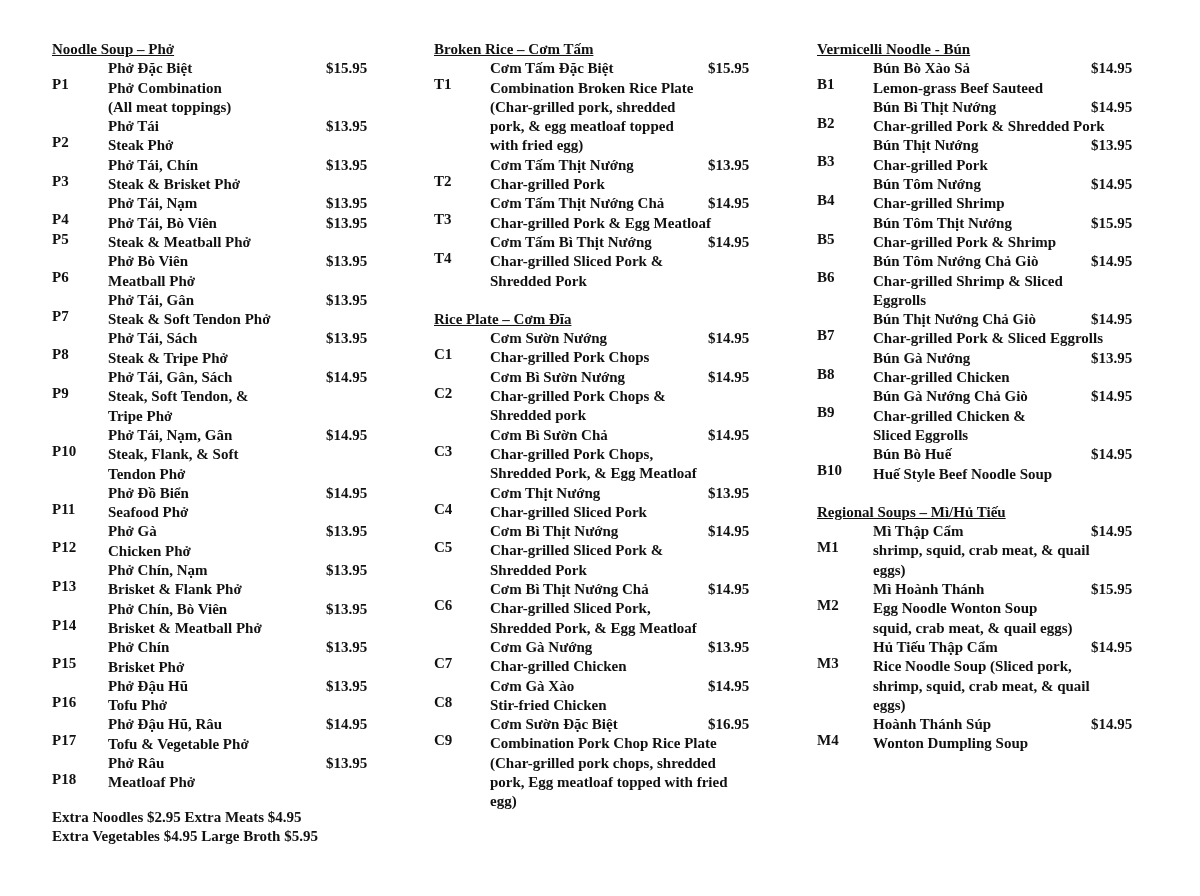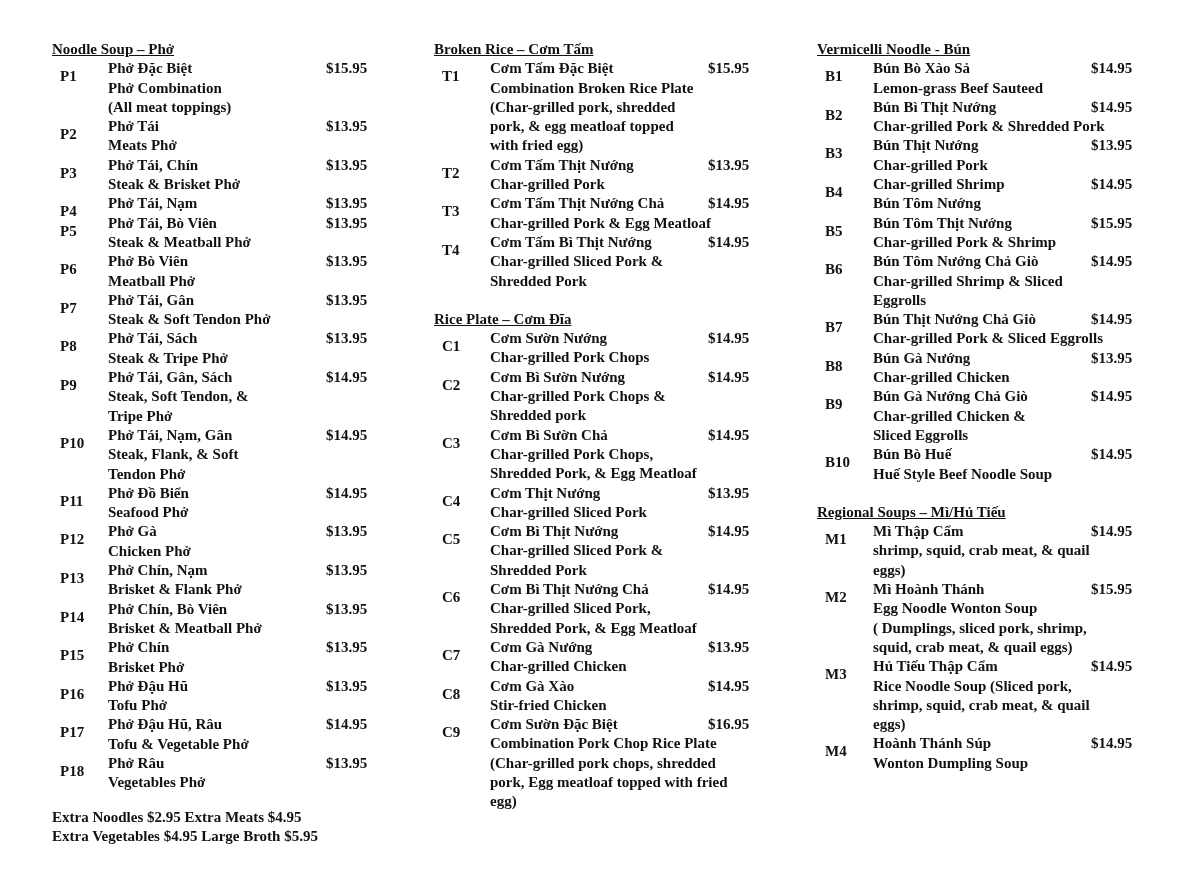--- a/index.html
+++ b/index.html
@@ -13,21 +13,21 @@
   .col-1 { left: 52px; width: 360px; }
   .col-2 { left: 434px; width: 360px; }
   .col-3 { left: 817px; width: 340px; }
   .section { margin-bottom: 19px; }
   .section-heading {
     text-decoration: underline; line-height: 19.3px; height: 19.3px;
     white-space: nowrap;
   }
   .item { position: relative; }
   .line { line-height: 19.3px; height: 19.3px; white-space: nowrap; }
-  .code { position: absolute; left: 0; top: 8px; margin-left: 8px; }
+  .code { position: absolute; left: 0; top: 16px; }
   .name-block { margin-left: 56px; }
   .price { position: absolute; top: 0; }
   .col-1 .price { left: 274px; }
   .col-2 .price { left: 274px; }
   .col-3 .price { left: 274px; }
   .extras { margin-top: 15px; }
 </style>
 </head>
 <body>
 
@@ -42,21 +42,21 @@
             <div class="line">Phở Đặc Biệt</div>
             <div class="line">Phở Combination</div>
             <div class="line">(All meat toppings)</div>
           </div>
         </div>
         <div class="item">
           <span class="code line">P2</span>
           <span class="price line">$13.95</span>
           <div class="name-block">
             <div class="line">Phở Tái</div>
-            <div class="line">Meats Phở</div>
+            <div class="line">Steak Phở</div>
           </div>
         </div>
         <div class="item">
           <span class="code line">P3</span>
           <span class="price line">$13.95</span>
           <div class="name-block">
             <div class="line">Phở Tái, Chín</div>
             <div class="line">Steak &amp; Brisket Phở</div>
           </div>
         </div>
@@ -171,21 +171,21 @@
           <div class="name-block">
             <div class="line">Phở Đậu Hũ, Râu</div>
             <div class="line">Tofu &amp; Vegetable Phở</div>
           </div>
         </div>
         <div class="item">
           <span class="code line">P18</span>
           <span class="price line">$13.95</span>
           <div class="name-block">
             <div class="line">Phở Râu</div>
-            <div class="line">Vegetables Phở</div>
+            <div class="line">Meatloaf Phở</div>
           </div>
         </div>
         <div class="extras">
           <div class="line">Extra Noodles $2.95 Extra Meats $4.95</div>
           <div class="line">Extra Vegetables $4.95 Large Broth $5.95</div>
         </div>
       </div>
     </div>
     <div class="col col-2">
       <div class="section">
@@ -334,22 +334,22 @@
           <span class="price line">$13.95</span>
           <div class="name-block">
             <div class="line">Bún Thịt Nướng</div>
             <div class="line">Char-grilled Pork</div>
           </div>
         </div>
         <div class="item">
           <span class="code line">B4</span>
           <span class="price line">$14.95</span>
           <div class="name-block">
+            <div class="line">Bún Tôm Nướng</div>
             <div class="line">Char-grilled Shrimp</div>
-            <div class="line">Bún Tôm Nướng</div>
           </div>
         </div>
         <div class="item">
           <span class="code line">B5</span>
           <span class="price line">$15.95</span>
           <div class="name-block">
             <div class="line">Bún Tôm Thịt Nướng</div>
             <div class="line">Char-grilled Pork &amp; Shrimp</div>
           </div>
         </div>
@@ -406,21 +406,20 @@
             <div class="line">shrimp, squid, crab meat, &amp; quail</div>
             <div class="line">eggs)</div>
           </div>
         </div>
         <div class="item">
           <span class="code line">M2</span>
           <span class="price line">$15.95</span>
           <div class="name-block">
             <div class="line">Mì Hoành Thánh</div>
             <div class="line">Egg Noodle Wonton Soup</div>
-            <div class="line">( Dumplings, sliced pork, shrimp,</div>
             <div class="line">squid, crab meat, &amp; quail eggs)</div>
           </div>
         </div>
         <div class="item">
           <span class="code line">M3</span>
           <span class="price line">$14.95</span>
           <div class="name-block">
             <div class="line">Hủ Tiếu Thập Cẩm</div>
             <div class="line">Rice Noodle Soup (Sliced pork,</div>
             <div class="line">shrimp, squid, crab meat, &amp; quail</div>

